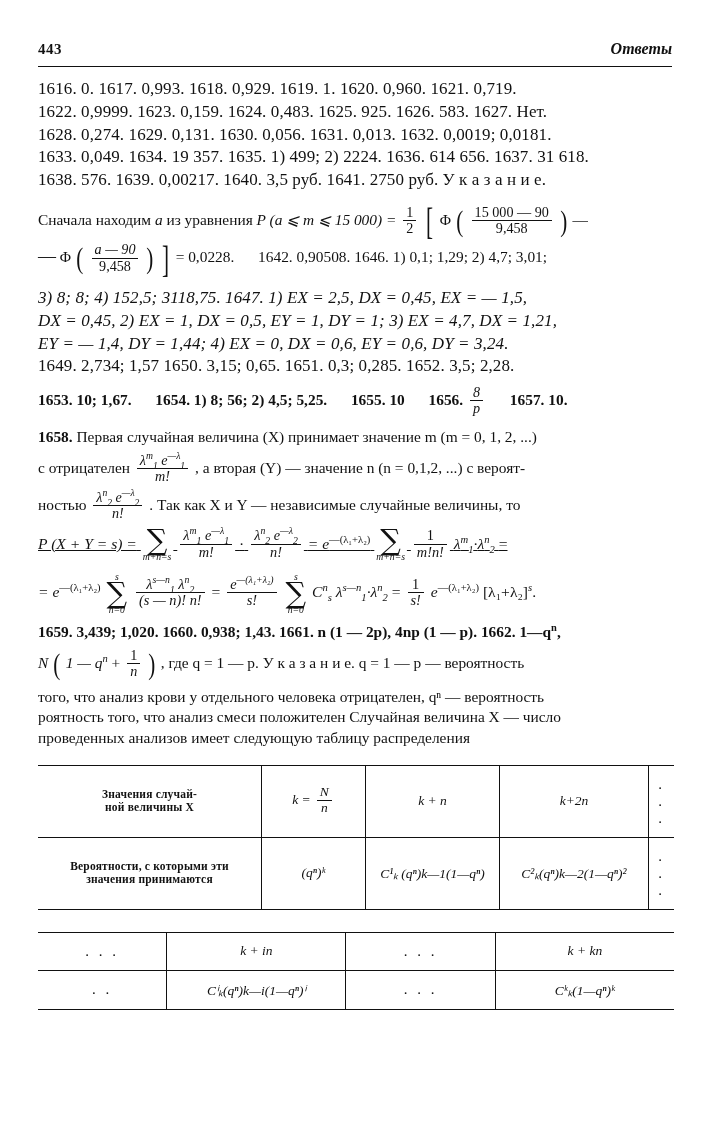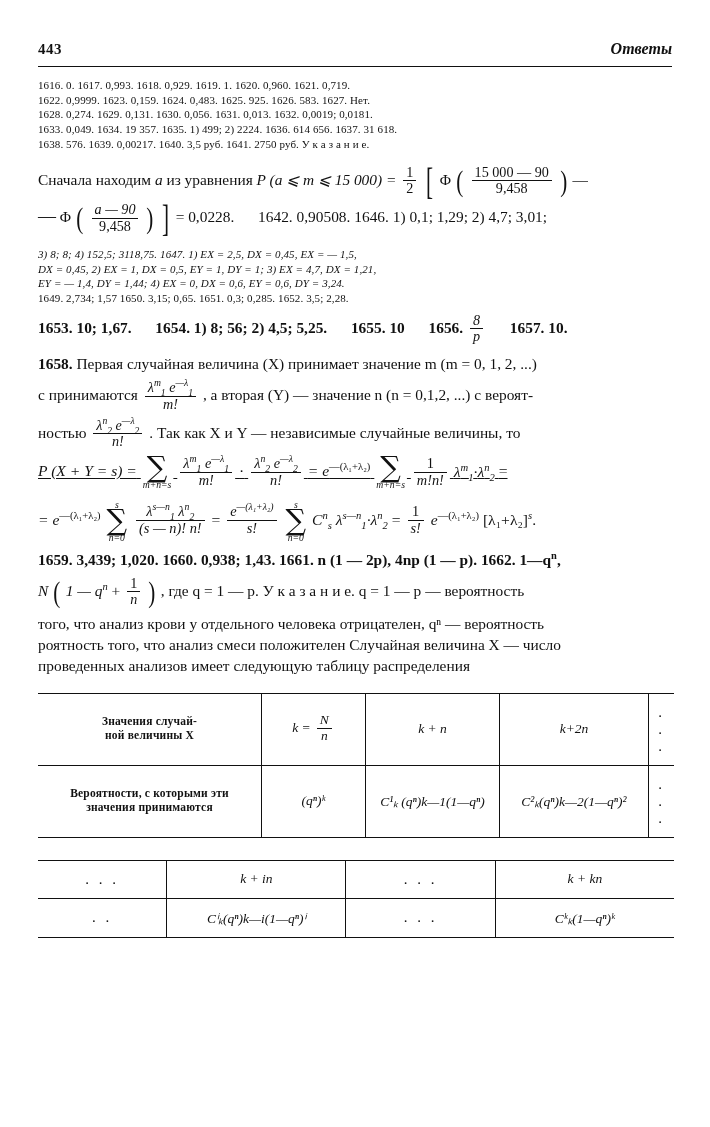--- a/index.html
+++ b/index.html
@@ -49,21 +49,21 @@
   }
   .rule-top { top: 66px; }
   .content {
     position: absolute;
     top: 78px;
     left: 38px;
     right: 36px;
   }
   b { font-weight: bold; }
   .ans-lines {
-    font-size: 11px;
+    font-size: 17px;
     line-height: 1.34;
     letter-spacing: 0.1px;
   }
   .ans-lines .row { white-space: nowrap; }
   .sp { display: inline-block; width: 16px; }
 
   .math {
     font-family: "Liberation Serif", serif;
     font-style: italic;
   }
@@ -248,21 +248,21 @@
       <span class="sp"></span>
       <b>1657. 10.</b>
     </div>
 
     <div class="para" style="margin-top:8px;">
       <b>1658.</b>
       <span>Первая случайная величина (X) принимает значение m (m = 0, 1, 2, ...)</span>
     </div>
 
     <div class="para">
-      <span>с принимаются</span>
+      <span>с отрицателен</span>
       <span class="frac">
         <span class="num math">
           <span>λ</span><sup>m</sup><sub>1</sub>
           <span>e</span><sup>—λ</sup><sub>1</sub>
         </span>
         <span class="den math">m!</span>
       </span>
       <span>, а вторая (Y) — значение n (n = 0,1,2, ...) с вероят-</span>
     </div>
 

